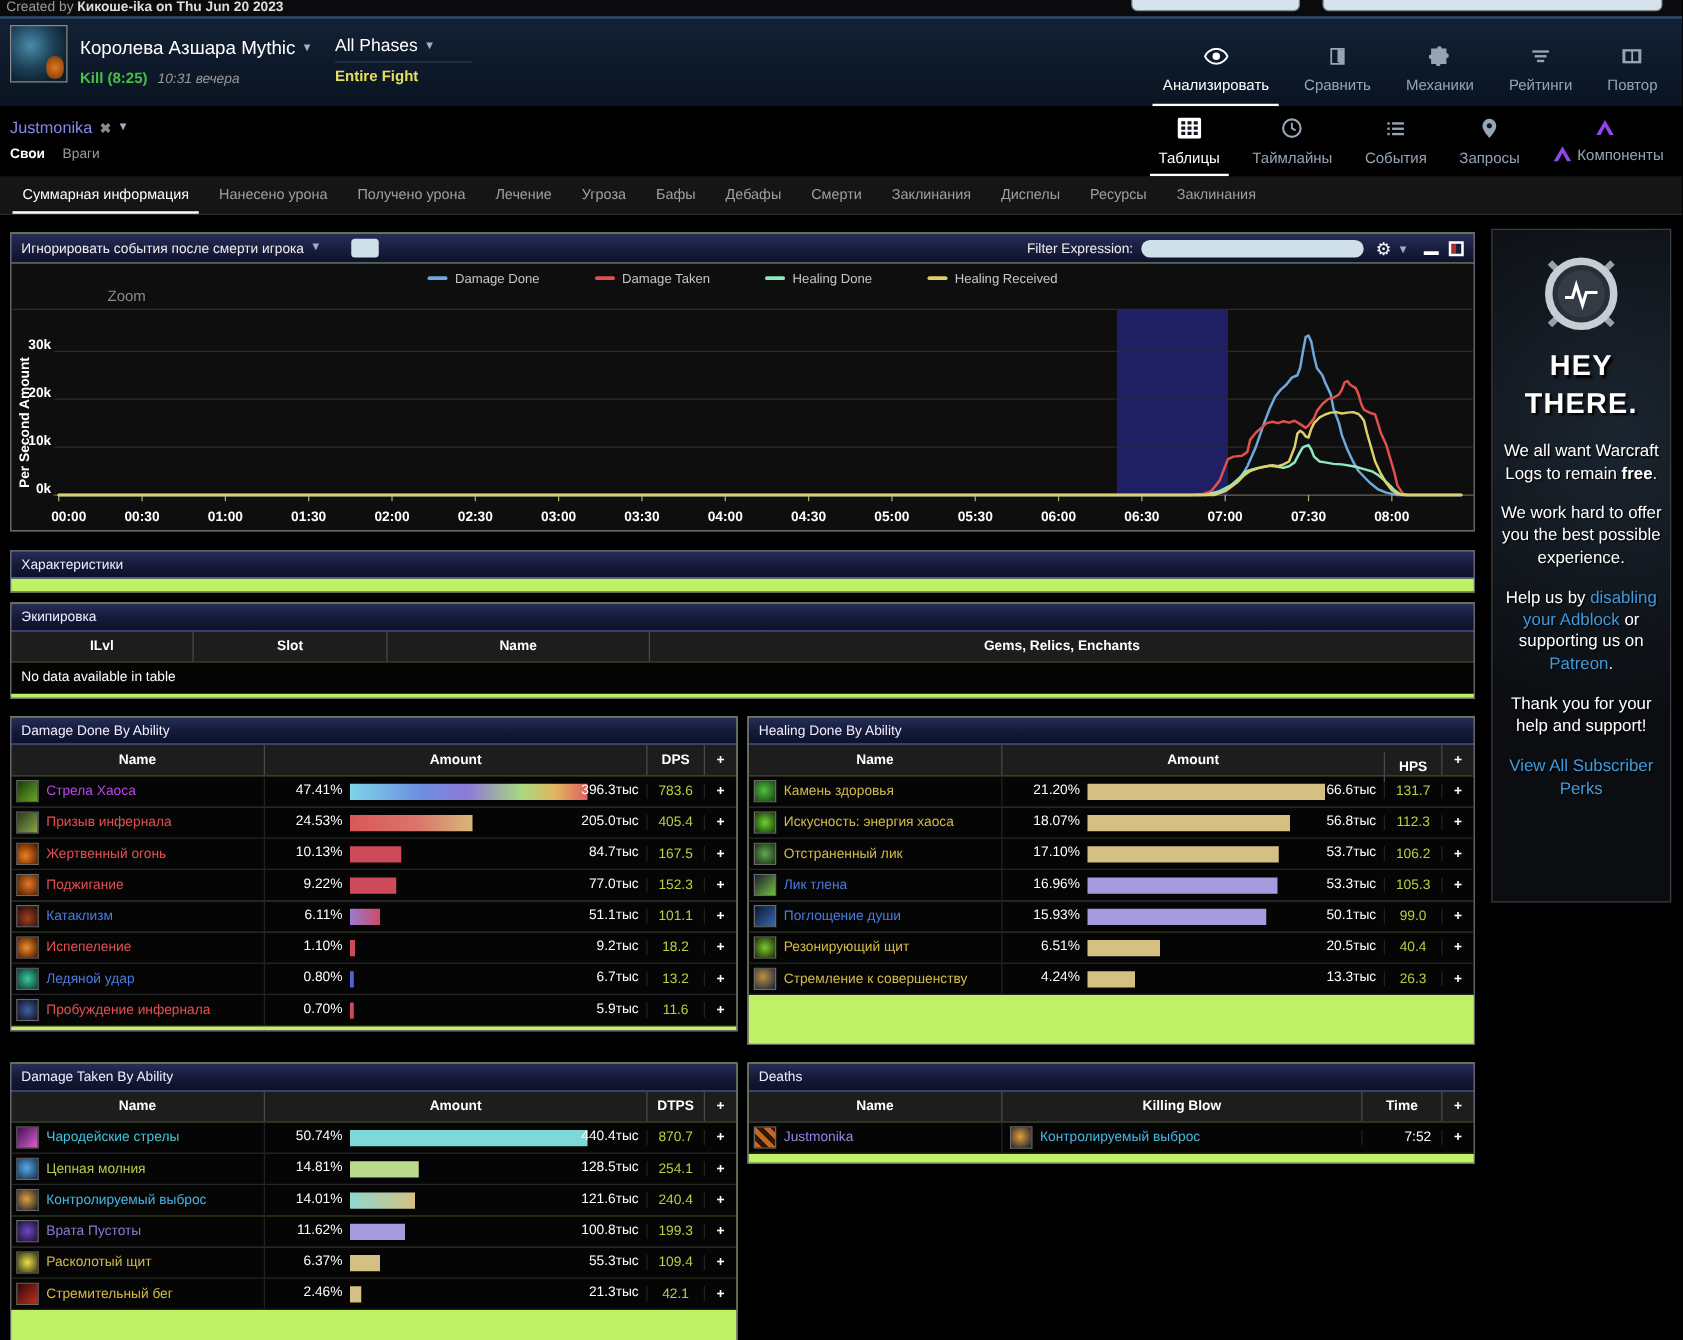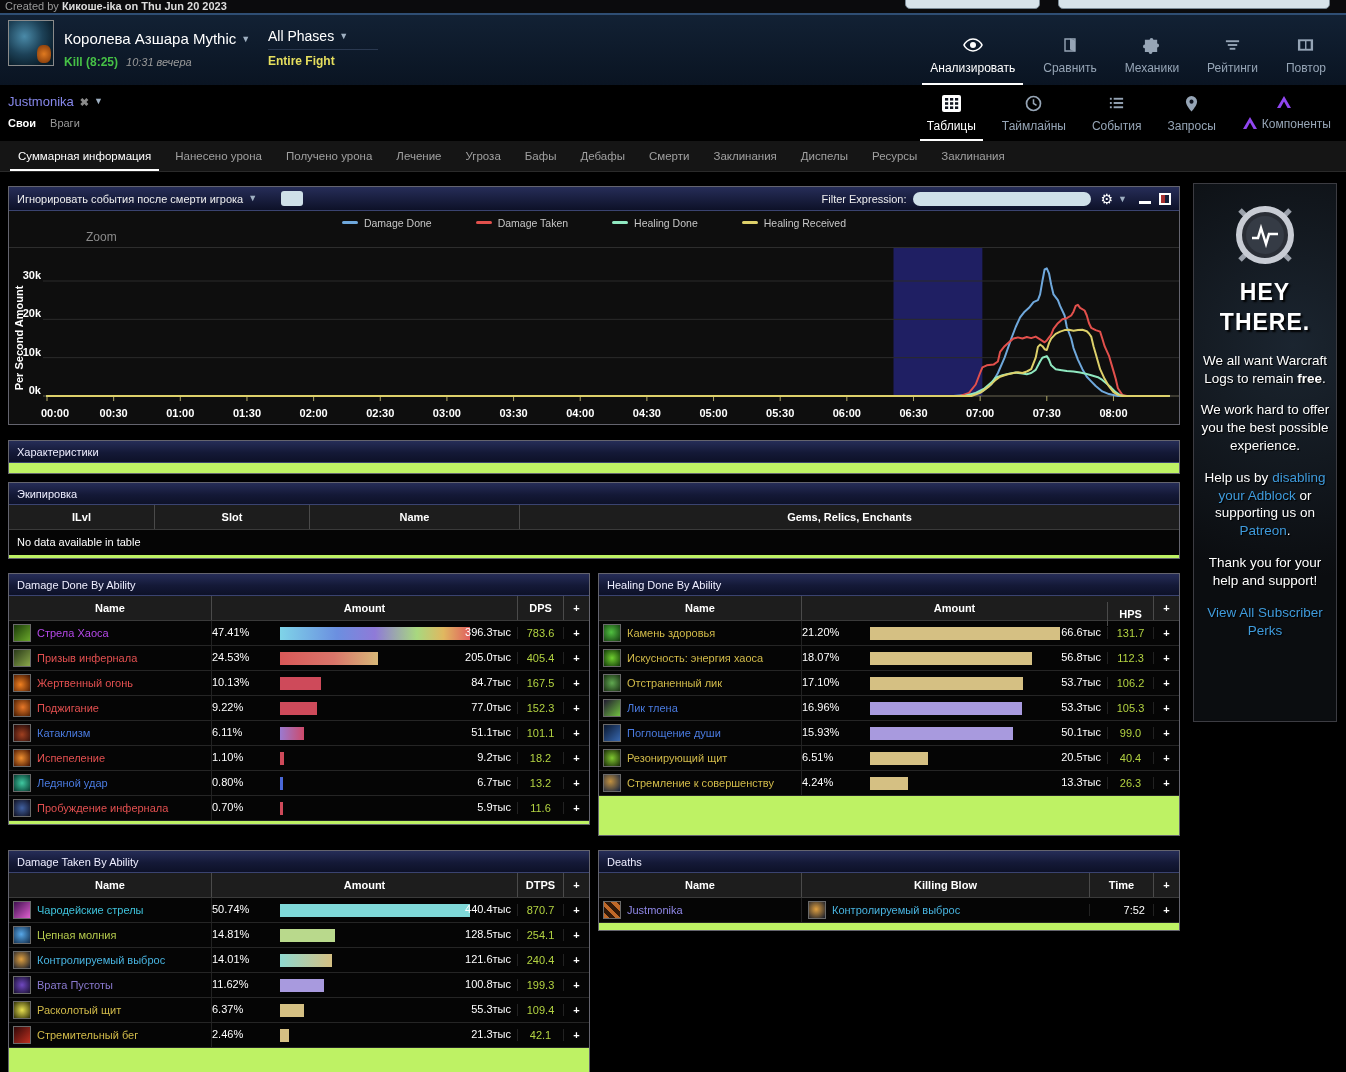--- a/index.html
+++ b/index.html
@@ -73,21 +73,21 @@
   .thead { display:flex; background:#1d1d1d; border-bottom:1px solid #3a3a3a; height:25px; align-items:center; color:#fff; font-weight:bold; font-size:11px; }
   .thead > div { text-align:center; border-left:1px solid #4a4a4a; height:100%; display:flex; align-items:center; justify-content:center; }
   .thead > div:first-child { border-left:none; }
   .trow { display:flex; height:25px; align-items:center; border-bottom:1px solid #252525; background:#050505; font-size:11px; }
   .c-name { width:202px; display:flex; align-items:center; padding-left:4px; overflow:hidden; }
   .c-amount { flex:1; position:relative; height:100%; border-left:1px solid #222; }
   .c-ps { width:46px; text-align:center; color:#b3d342; border-left:1px solid #222; }
   .c-plus { width:26px; text-align:center; color:#fff; font-weight:bold; border-left:1px solid #222; cursor:pointer; }
   .abil-icon { width:18px; height:18px; border:1px solid #6a6a6a; margin-right:6px; flex:0 0 18px; }
   .abil-link { text-decoration:none; white-space:nowrap; cursor:pointer; }
-  .pct { position:absolute; left:0; top:5px; width:62px; text-align:left; color:#fff; }
+  .pct { position:absolute; left:0; top:5px; width:62px; text-align:right; color:#fff; }
   .bar { position:absolute; left:68px; top:6px; height:13px; }
   .amt { position:absolute; right:6px; top:5px; color:#fff; }
   
   .c-kb { flex:1; display:flex; align-items:center; padding-left:6px; border-left:1px solid #222; height:100%; }
   .c-time { width:64px; text-align:right; padding-right:8px; color:#fff; border-left:1px solid #222; }
   
   #equip-empty { color:#fff; font-size:11px; padding:6px 8px; background:#050505; height:25px; }
 
   
   #sidebar { position:absolute; left:1193px; top:183px; width:144px; height:539px; background:radial-gradient(circle at 70% 30%, #1b2530 0%, #0b0d10 60%), #0b0d10; border:1px solid #3c3c42; text-align:center; color:#fff; }

